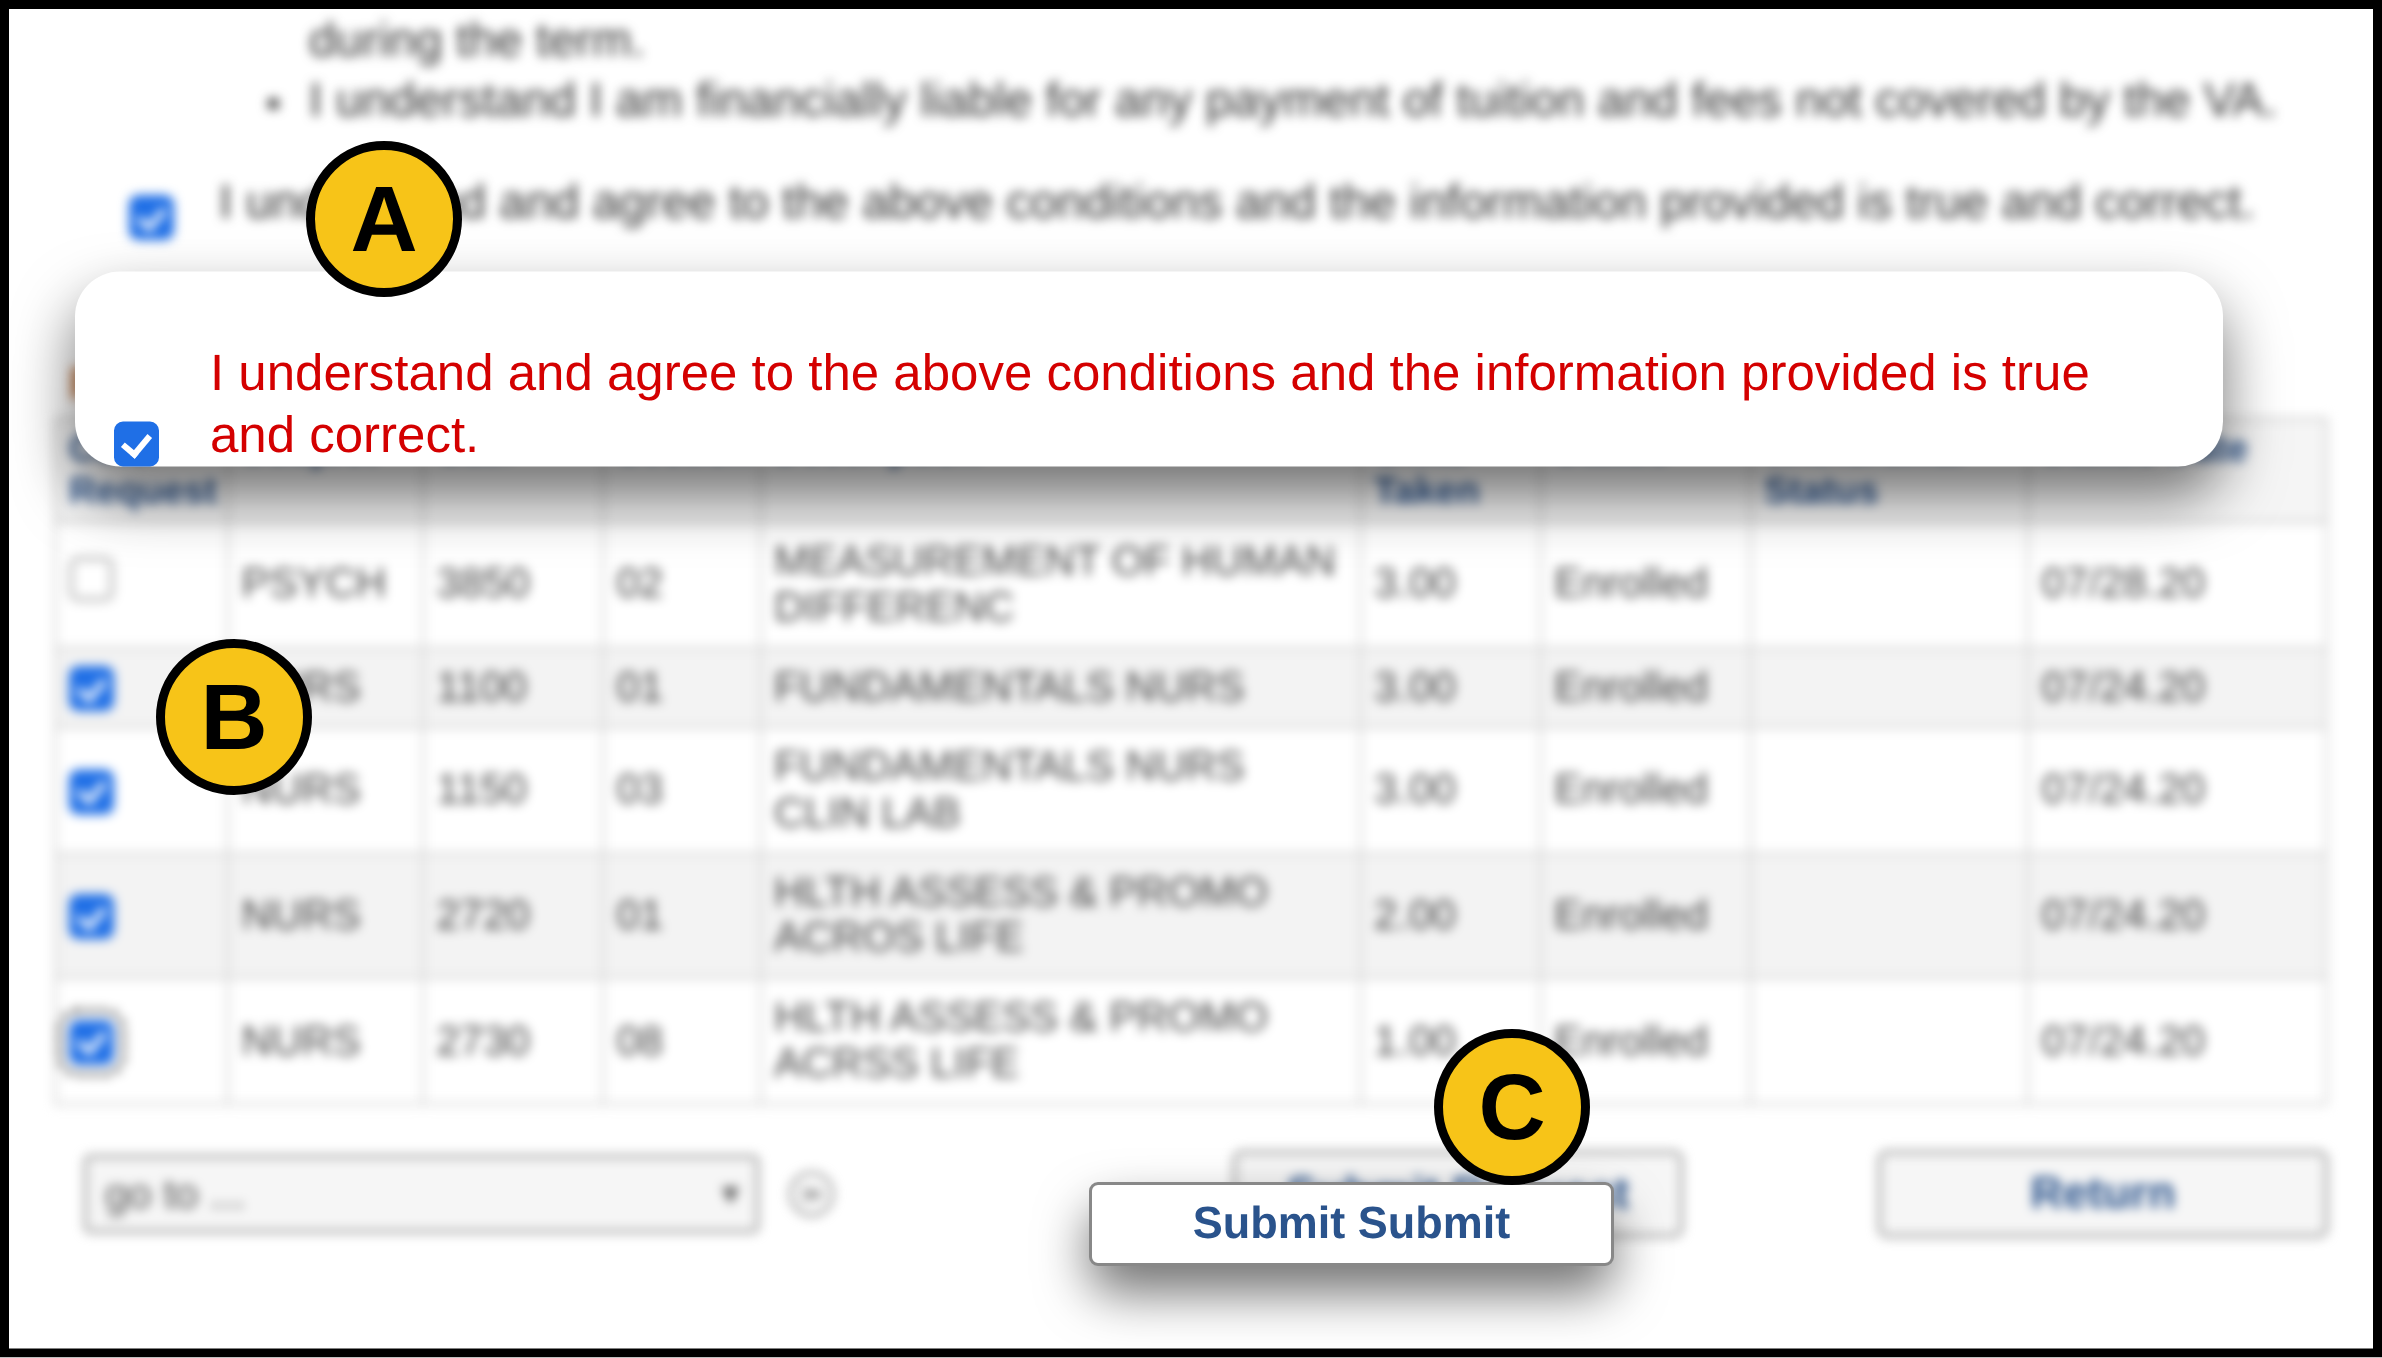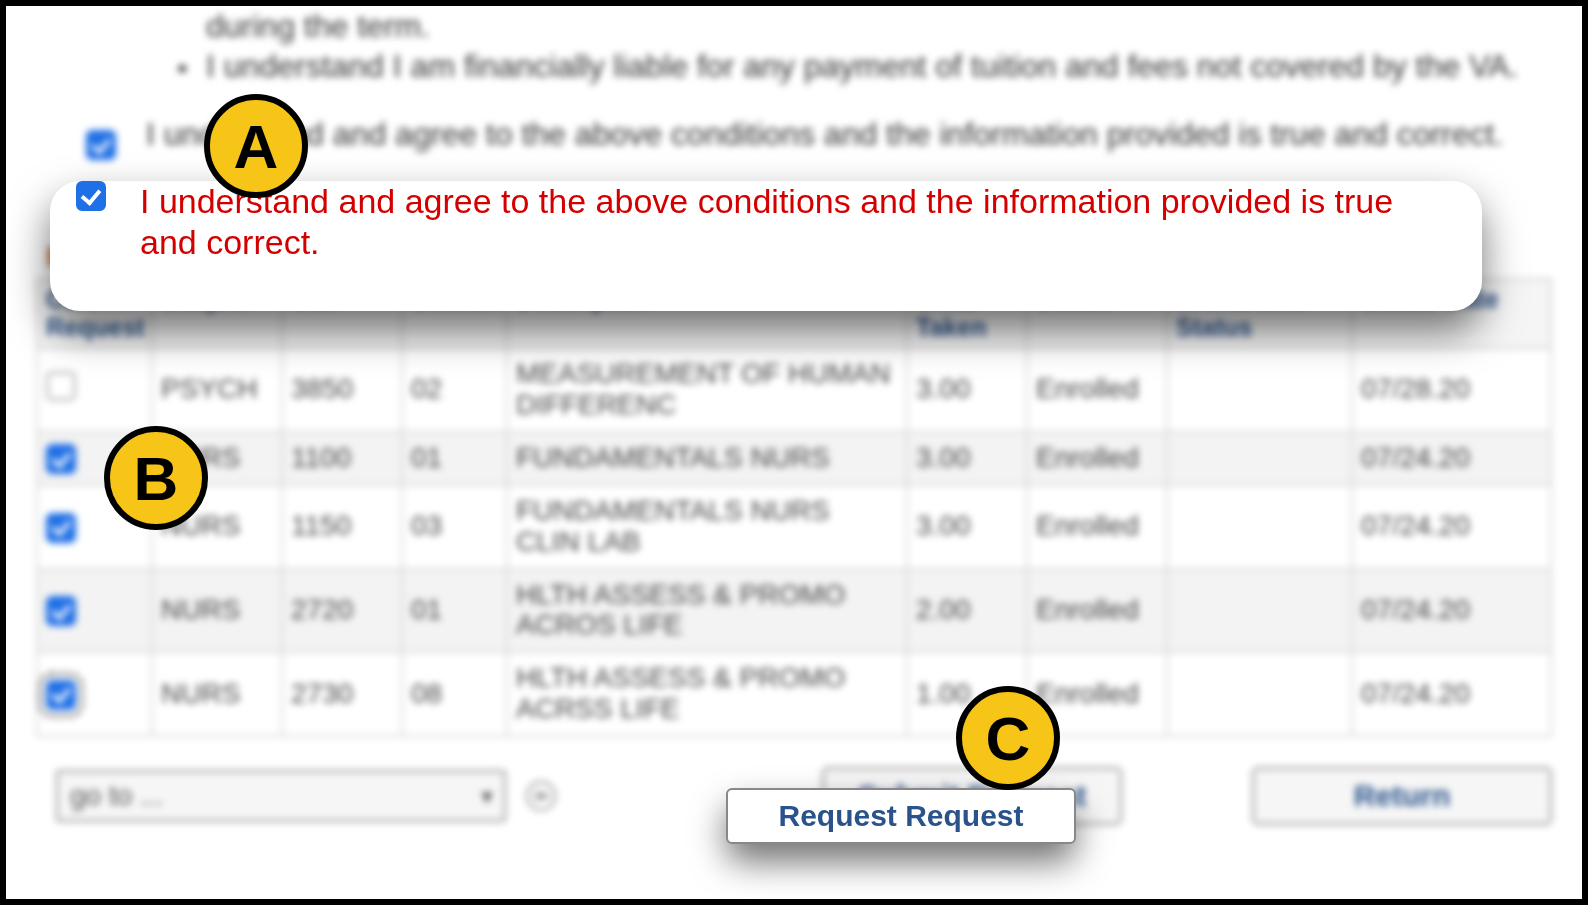--- a/index.html
+++ b/index.html
@@ -173,21 +173,21 @@
   .callout-bubble {
     position: absolute;
     background: #fff;
     border-radius: 30px;
     box-shadow: 0 20px 40px rgba(0,0,0,0.55);
   }
   .bubble-a {
     top: 175px; left: 44px;
     width: 1432px; height: 130px;
     display: flex;
-    align-items: flex-start;
+    align-items: flex-end;
     padding: 0 26px;
   }
   .bubble-a .cb { margin-right: 34px; flex: 0 0 auto; }
   .bubble-a .txt {
     font-size: 34px;
     color: #d40000;
     line-height: 1.2;
   }
   .bubble-c {
     top: 782px; left: 720px;
@@ -340,20 +340,20 @@
       <div class="action-btn">Return</div>
     </div>
   </div>
 
   <div class="callout-bubble bubble-a">
     <span class="cb checked"></span>
     <span class="txt">I understand and agree to the above conditions and the information provided is true and correct.</span>
   </div>
 
   <div class="callout-bubble bubble-c">
-    <div class="btn-sharp">Request Request</div>
+    <div class="btn-sharp">Submit Submit</div>
   </div>
 
   <div class="marker marker-a">A</div>
   <div class="marker marker-b">B</div>
   <div class="marker marker-c">C</div>
 
 </div>
 
 </body></html>

